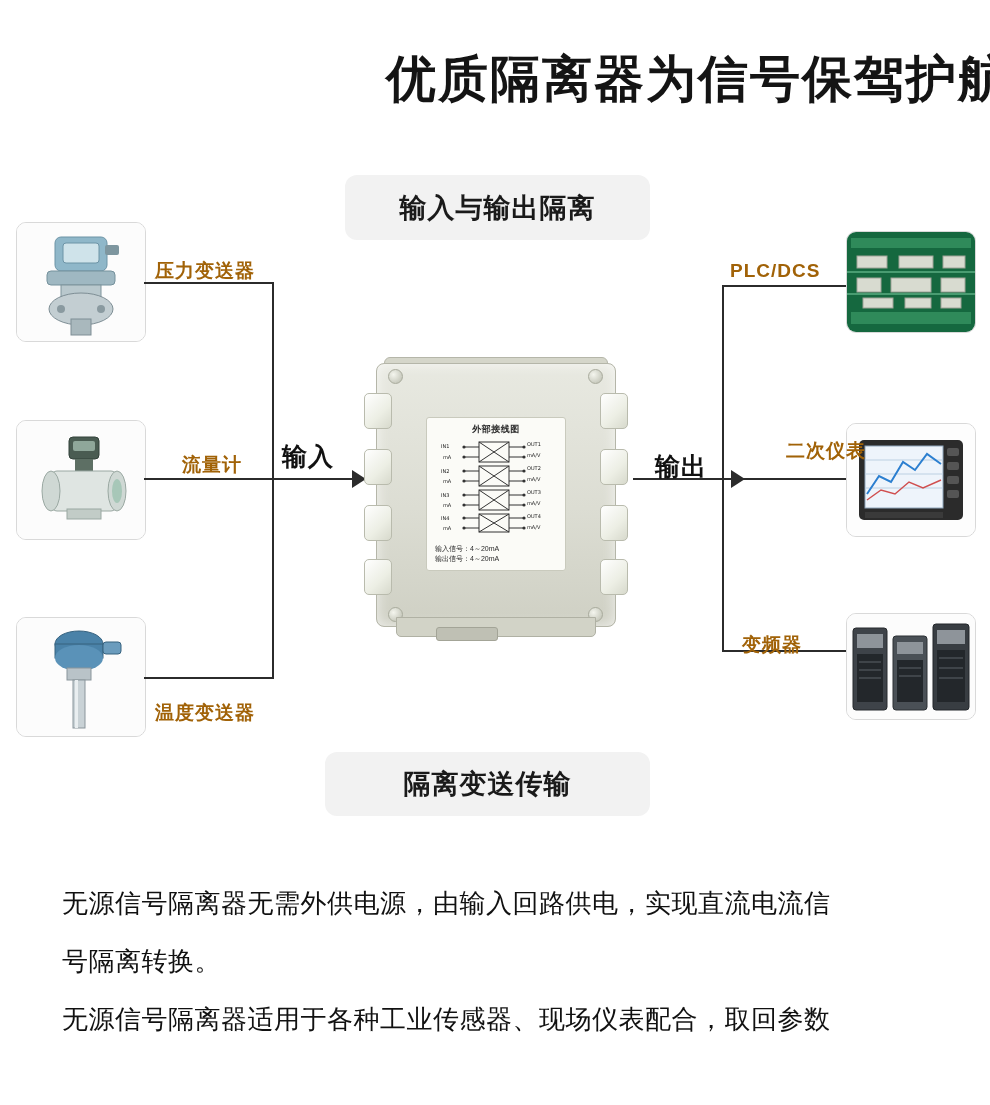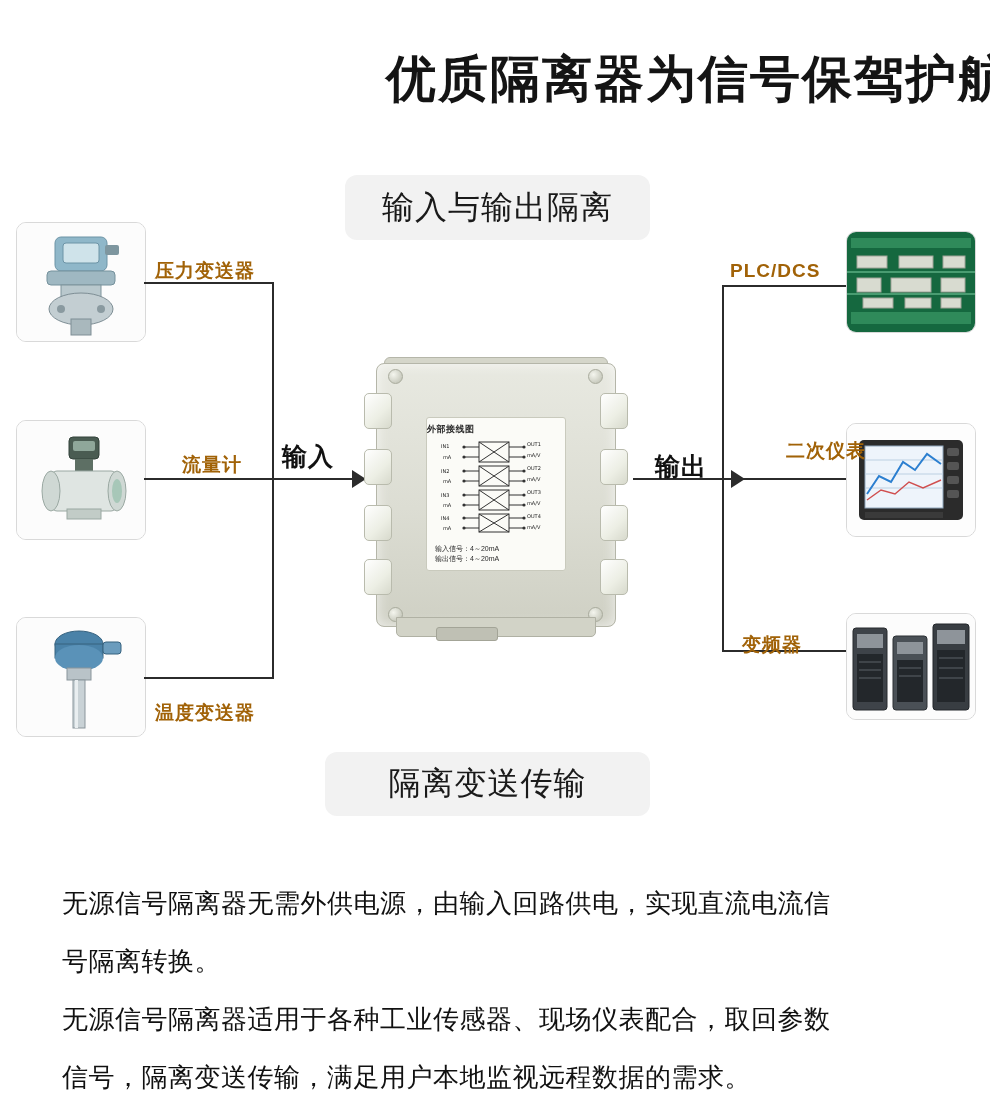--- a/index.html
+++ b/index.html
@@ -31,22 +31,22 @@
   }
 
   
   .pill {
     position: absolute;
     background: #f2f2f2;
     border-radius: 12px;
     display: flex;
     align-items: center;
     justify-content: center;
-    font-size: 32px;
-    font-weight: normal;
+    font-size: 27px;
+    font-weight: bold;
     color: #1a1a1a;
     letter-spacing: 1px;
   }
   .pill-top {
     left: 345px;
     top: 175px;
     width: 305px;
     height: 65px;
   }
   .pill-bottom {
@@ -207,21 +207,21 @@
     position: absolute;
     left: 64px; top: 62px;
     width: 138px; height: 152px;
     background: #fbfbf7;
     border: 1px solid #c9cabd;
     border-radius: 3px;
   }
   .plate-title {
     position: absolute;
     top: 5px; left: 0; width: 100%;
-    text-align: left;
+    text-align: center;
     font-size: 9px;
     font-weight: bold;
     color: #2b2b2b;
     letter-spacing: .5px;
   }
   .plate-diagram {
     position: absolute;
     left: 8px; top: 20px;
     width: 122px; height: 98px;
   }
@@ -508,14 +508,13 @@
       <div>输入信号：4～20mA</div>
       <div>输出信号：4～20mA</div>
     </div>
   </div>
 </div>
 
 <div class="body-text">
   <p>无源信号隔离器无需外供电源，由输入回路供电，实现直流电流信</p>
   <p>号隔离转换。</p>
   <p>无源信号隔离器适用于各种工业传感器、现场仪表配合，取回参数</p>
-  <p>信号，隔离变送传输，满足用户本地监视远程数据的需求。</p>
 </div>
 
 </body></html>

